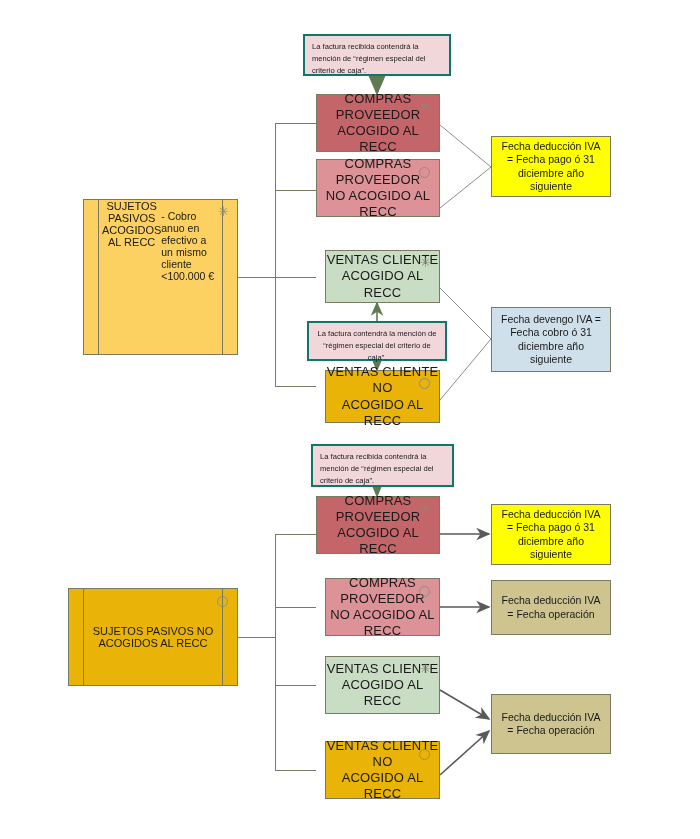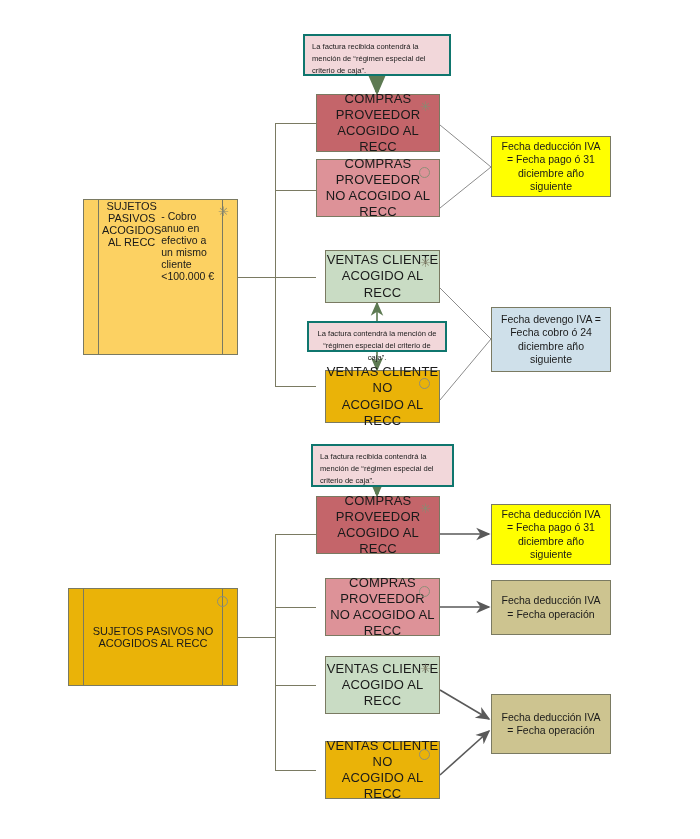--- a/index.html
+++ b/index.html
@@ -141,40 +141,40 @@
     <span class="txt lbl-sm">COMPRAS PROVEEDOR
 NO ACOGIDO AL RECC</span>
   </div>
 
   <div class="node c-lightgreen" style="left:325px;top:250px;width:115px;height:53px;">
     <span class="badge">✳</span>
     <span class="txt lbl-sm">VENTAS CLIENTE
 ACOGIDO AL RECC</span>
   </div>
 
-  <div class="note c-pink" style="left:307px;top:321px;width:140px;height:31px;text-align:center;">
+  <div class="note c-pink" style="left:307px;top:321px;width:140px;height:40px;text-align:center;">
     <span>La factura contendrá la mención de “régimen especial del criterio de caja”.</span>
   </div>
 
   <div class="node c-midgreen" style="left:325px;top:370px;width:115px;height:53px;">
     <span class="badge circ"></span>
     <span class="txt lbl-sm">VENTAS CLIENTE NO
 ACOGIDO AL RECC</span>
   </div>
 
   <div class="node c-yellow" style="left:491px;top:136px;width:120px;height:61px;">
     <span class="txt lbl-md">Fecha deducción IVA
 = Fecha pago ó 31
 diciembre año
 siguiente</span>
   </div>
 
   <div class="node c-blue" style="left:491px;top:307px;width:120px;height:65px;">
     <span class="txt lbl-md">Fecha devengo IVA =
-Fecha cobro ó 24
+Fecha cobro ó 31
 diciembre año
 siguiente</span>
   </div>
 
   <div class="note c-pink" style="left:311px;top:444px;width:143px;height:43px;">
     <span>La factura recibida contendrá la mención de “régimen especial del criterio de caja”.</span>
   </div>
 
   <div class="proc c-midgreen" style="left:68px;top:588px;width:170px;height:98px;">
     <span class="bar l"></span>

